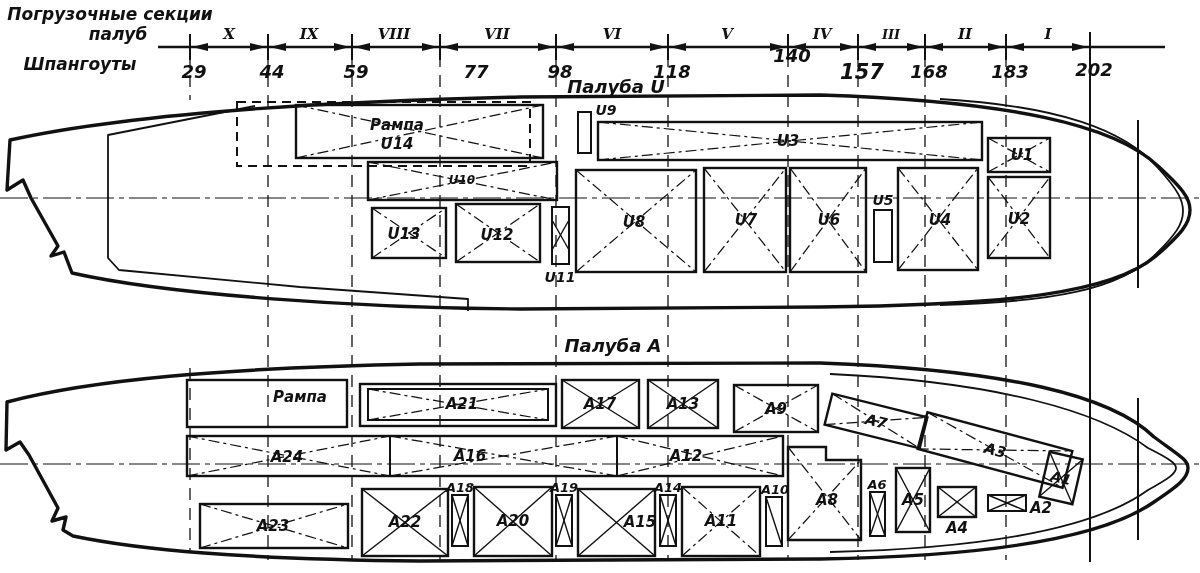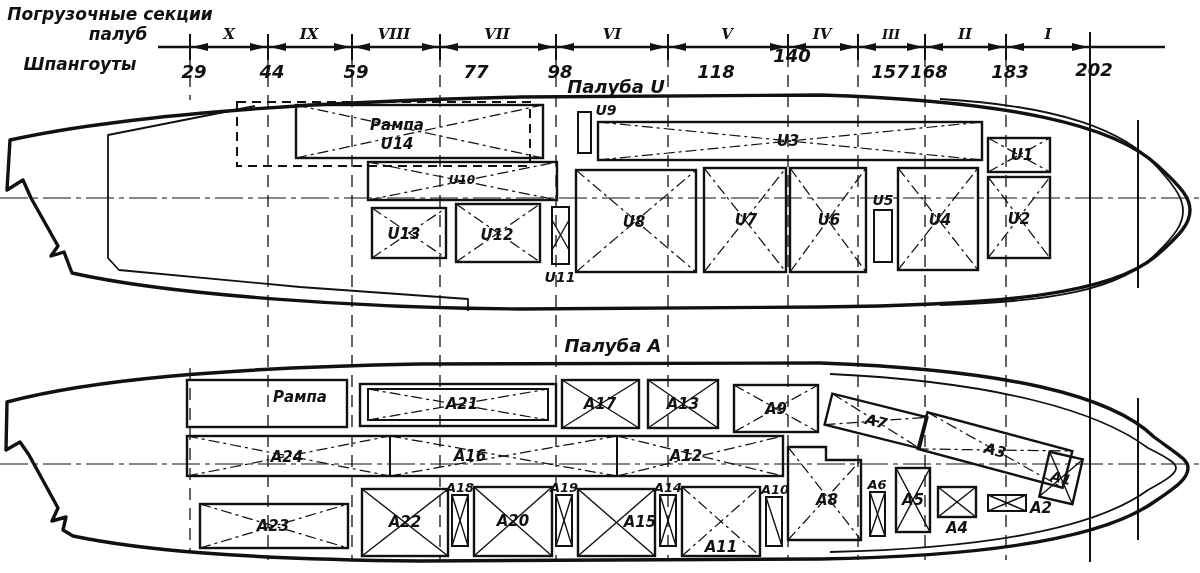--- a/index.html
+++ b/index.html
@@ -304,23 +304,23 @@
 
   <span class="lb" style="left:110px;top:14px;font-size:17px;">Погрузочные секции</span>
   <span class="lb" style="left:118px;top:34px;font-size:17px;">палуб</span>
   <span class="lb" style="left:80px;top:64px;font-size:17px;">Шпангоуты</span>
 
   <span class="lb" style="left:194px;top:72px;font-size:18px;">29</span>
   <span class="lb" style="left:272px;top:72px;font-size:18px;">44</span>
   <span class="lb" style="left:356px;top:72px;font-size:18px;">59</span>
   <span class="lb" style="left:444px;top:72px;font-size:18px;margin-left:32px;">77</span>
   <span class="lb" style="left:560px;top:72px;font-size:18px;">98</span>
-  <span class="lb" style="left:672px;top:72px;font-size:18px;margin-left:44px;">118</span>
+  <span class="lb" style="left:672px;top:72px;font-size:18px;">118</span>
   <span class="lb" style="left:792px;top:56px;font-size:18px;">140</span>
-  <span class="lb" style="left:862px;top:72px;font-size:18px;margin-left:28px;">157</span>
+  <span class="lb" style="left:862px;top:72px;font-size:21px;">157</span>
   <span class="lb" style="left:929px;top:72px;font-size:18px;">168</span>
   <span class="lb" style="left:1010px;top:72px;font-size:18px;">183</span>
   <span class="lb" style="left:1094px;top:70px;font-size:18px;">202</span>
 
   <span class="lb rom" style="left:229px;top:34px;font-size:15px;">X</span>
   <span class="lb rom" style="left:309px;top:34px;font-size:15px;">IX</span>
   <span class="lb rom" style="left:394px;top:34px;font-size:15px;">VIII</span>
   <span class="lb rom" style="left:497px;top:34px;font-size:15px;">VII</span>
   <span class="lb rom" style="left:612px;top:34px;font-size:15px;">VI</span>
   <span class="lb rom" style="left:727px;top:34px;font-size:15px;">V</span>
@@ -358,21 +358,21 @@
   <span class="lb" style="left:287px;top:457px;font-size:15px;">A24</span>
   <span class="lb" style="left:470px;top:456px;font-size:15px;">A16</span>
   <span class="lb" style="left:686px;top:456px;font-size:15px;">A12</span>
   <span class="lb" style="left:273px;top:526px;font-size:15px;">A23</span>
   <span class="lb" style="left:405px;top:522px;font-size:15px;">A22</span>
   <span class="lb" style="left:460px;top:487px;font-size:13px;">A18</span>
   <span class="lb" style="left:513px;top:521px;font-size:15px;">A20</span>
   <span class="lb" style="left:564px;top:487px;font-size:13px;">A19</span>
   <span class="lb" style="left:616px;top:522px;font-size:15px;margin-left:24px;">A15</span>
   <span class="lb" style="left:668px;top:487px;font-size:13px;">A14</span>
-  <span class="lb" style="left:721px;top:521px;font-size:15px;margin-top:26px;">A11</span>
+  <span class="lb" style="left:721px;top:521px;font-size:15px;">A11</span>
   <span class="lb" style="left:775px;top:489px;font-size:13px;">A10</span>
   <span class="lb" style="left:827px;top:500px;font-size:15px;text-align:right;">A8</span>
   <span class="lb" style="left:877px;top:484px;font-size:13px;">A6</span>
   <span class="lb" style="left:913px;top:500px;font-size:15px;">A5</span>
   <span class="lb" style="left:957px;top:528px;font-size:15px;">A4</span>
   <span class="lb" style="left:1041px;top:508px;font-size:15px;">A2</span>
 
 </div>
 
 </body></html>

